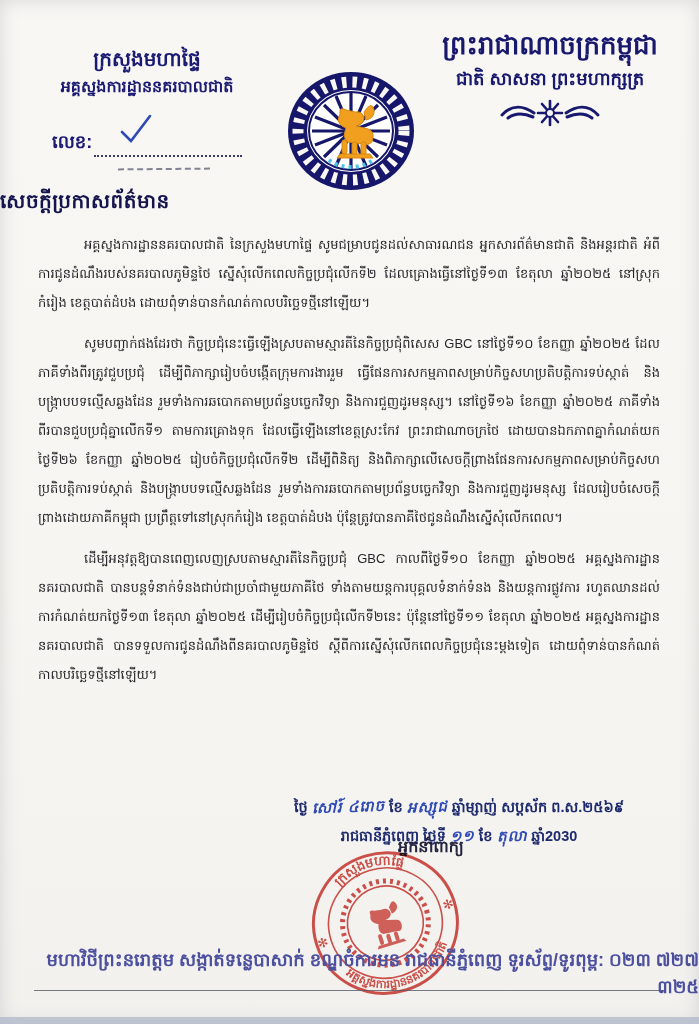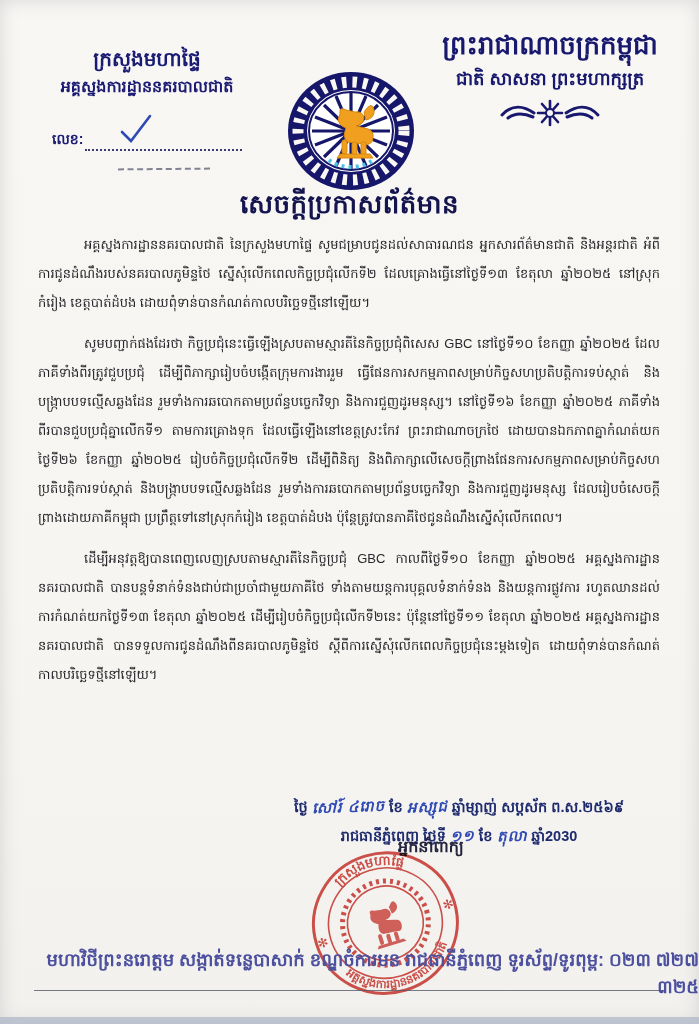--- a/index.html
+++ b/index.html
@@ -6,32 +6,32 @@
   #page{
     position:relative;width:699px;height:1024px;overflow:hidden;
     background:linear-gradient(180deg,#f8f7f4 0%,#f6f5f1 60%,#f2f1ee 100%);
     box-shadow:inset 0 0 18px rgba(120,120,130,.25);
     font-family:Liberation Sans, sans-serif;
   }
   
   .hdr-left{position:absolute;left:28px;top:44px;width:238px;text-align:center;color:#1b1b74;}
   .hdr-left .l1{font-size:20px;font-weight:bold;line-height:1.5;}
   .hdr-left .l2{font-size:16px;font-weight:bold;line-height:1.6;}
-  .ref-line{position:absolute;left:52px;top:130px;width:190px;display:flex;align-items:flex-end;color:#1b1b74;font-size:14px;font-weight:bold;}
+  .ref-line{position:absolute;left:52px;top:130px;width:190px;display:flex;align-items:flex-end;color:#1b1b74;font-size:18px;font-weight:bold;}
   .ref-dots{flex:1;border-bottom:2px dotted #3a3a6e;height:14px;margin-left:2px;}
   .ref-check{position:absolute;left:116px;top:112px;}
   .scribble{position:absolute;left:118px;top:168px;width:92px;border-top:2.5px dashed #5a5d76;opacity:.75;transform:rotate(-.5deg);}
   .hdr-right{position:absolute;right:14px;top:26px;width:270px;text-align:center;color:#18186e;}
   .hdr-right .l1{font-size:26px;font-weight:bold;line-height:1.5;}
   .hdr-right .l2{font-size:18px;font-weight:bold;line-height:1.6;text-align:center;}
   .ornament{margin-top:4px;}
   .logo{position:absolute;left:284px;top:68px;}
   
-  .doc-title{position:absolute;left:0;top:188px;width:100%;text-align:center;
-    font-size:26px;font-weight:bold;color:#14144e;letter-spacing:.5px;}
+  .doc-title{position:absolute;left:0;top:188px;width:100%;
+    font-size:20px;font-weight:bold;color:#14144e;letter-spacing:.5px;}
   
   .body-text{position:absolute;left:38px;top:230px;width:622px;color:#26262b;}
   .body-text p{margin:0 0 12px 0;font-size:13px;line-height:29px;text-align:justify;text-indent:46px;}
   .tail-check{display:inline-block;vertical-align:middle;margin-left:2px;}
   
   .dateline{position:absolute;right:30px;top:793px;width:420px;text-align:center;color:#1e2a6e;font-size:14.5px;font-weight:bold;line-height:1.9;}
   .hw{color:#2f49b5;font-weight:bold;font-style:italic;letter-spacing:1px;font-size:15px;display:inline-block;transform:rotate(-2deg);}
   .spokesperson{position:absolute;left:398px;top:824px;font-size:16px;font-weight:bold;color:#23233c;margin-top:12px;}
   .stamp{position:absolute;left:283px;top:850px;transform:rotate(-17deg);opacity:.88;mix-blend-mode:multiply;}
   

